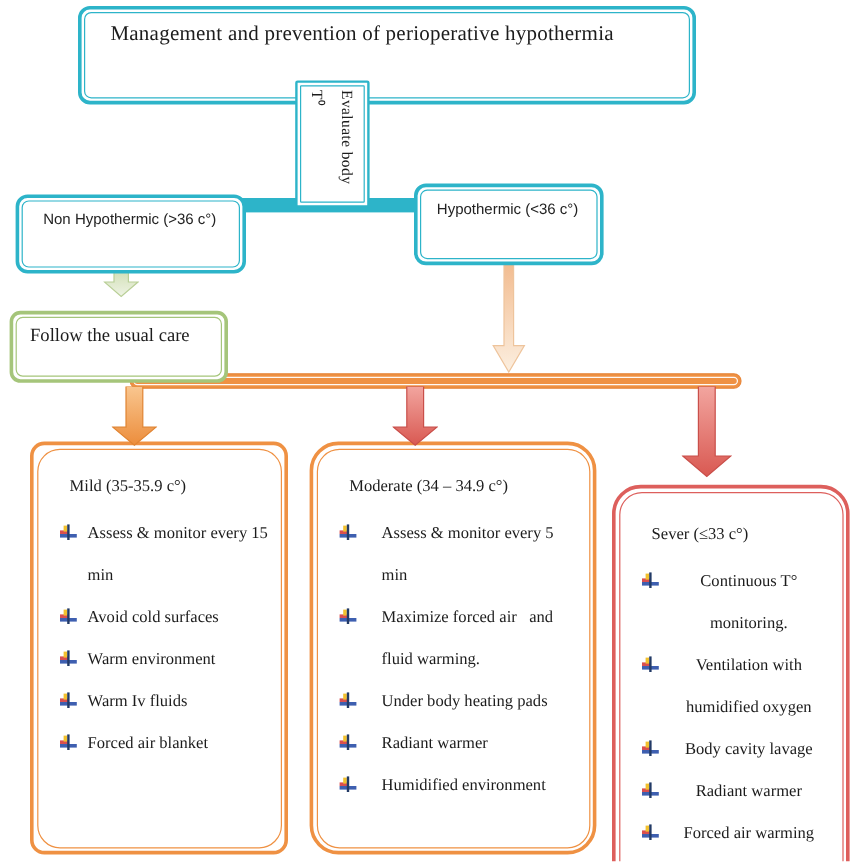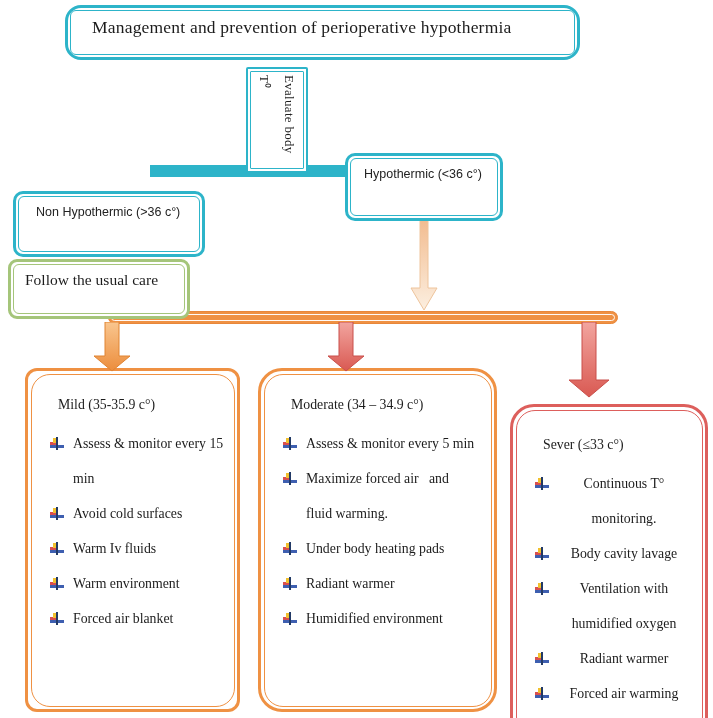--- a/index.html
+++ b/index.html
@@ -44,21 +44,21 @@
   .bar .stripe{position:absolute; inset:2px; border:1.3px solid rgba(255,255,255,.95); border-radius:4px;}
 
   .arrow{position:absolute;}
 
   .content{position:absolute; inset:7px; padding:12px 4px 0 15px; box-sizing:border-box;}
   .heading{font-size:13.8px; line-height:30px; padding-left:8px;}
   .items{margin-top:6px;}
   .item{display:flex; align-items:flex-start; gap:9px;}
   .item-text{font-size:13.8px; line-height:35px; white-space:pre-wrap;}
   .w-mild .item-text{width:152px;}
-  .w-mod .item-text{width:170px;}
+  .w-mod .item-text{width:170px;margin-left:12px;}
   .w-sev .item-text{width:132px;text-align:center;}
   .bullet{
     flex:0 0 14px; width:14px; height:13px; margin-top:11px;
     background-image:
       linear-gradient(#223a66,#223a66),
       linear-gradient(#f2c12e,#f2c12e),
       linear-gradient(#d94f4f,#d94f4f),
       linear-gradient(#3e5fb0,#3e5fb0);
     background-position:6px 0, 3px 1px, 0 5px, 0 8px;
     background-size:2px 13px, 3px 5px, 7px 3px, 14px 3px;
@@ -89,31 +89,31 @@
   <svg class="arrow" style="left:86px; top:227px;" width="30" height="21">
     <defs>
       <linearGradient id="gGreen" x1="0" y1="0" x2="0" y2="1">
         <stop offset="0" stop-color="#d4e1ba"></stop>
           <stop offset="1" stop-color="#eef3e4"></stop>
       </linearGradient>
     </defs>
     <polygon points="9,0 21,0 21,8 29,8 15,20 1,8 9,8" fill="url(#gGreen)" stroke="#b9cf97" stroke-width="1"></polygon>
   </svg>
 
-  <div class="node cyanbox" style="left:65px; top:5px; width:515px; height:55px;border-radius:16px;">
+  <div class="node cyanbox" style="left:65px; top:5px; width:515px; height:82px;">
     <div class="inner"></div>
     <div class="title-text">Management and prevention of perioperative hypothermia</div>
   </div>
 
   <div class="node squarebox" style="left:246px; top:67px; width:62px; height:106px;">
     <div class="inner"></div>
     <div class="vert-text">Evaluate body T⁰</div>
   </div>
 
-  <div class="node cyanbox" style="left:13px; top:162px; width:192px; height:66px;margin-top:29px;">
+  <div class="node cyanbox" style="left:13px; top:162px; width:192px; height:66px;">
     <div class="inner"></div>
     <div class="branch-label">Non Hypothermic (&gt;36 c°)</div>
   </div>
 
   <div class="node cyanbox" style="left:345px; top:153px; width:158px; height:68px;">
     <div class="inner"></div>
     <div class="branch-label" style="left:16px;">Hypothermic (&lt;36 c°)</div>
   </div>
 
   <div class="node greenbox" style="left:8px; top:259px; width:182px; height:60px;">
@@ -129,25 +129,25 @@
         <div class="item">
             <span class="bullet"></span>
             <span class="item-text">Assess &amp; monitor every 15 min</span>
           </div>
         <div class="item">
             <span class="bullet"></span>
             <span class="item-text">Avoid cold surfaces</span>
           </div>
         <div class="item">
             <span class="bullet"></span>
+            <span class="item-text">Warm environment</span>
+          </div>
+        <div class="item">
+            <span class="bullet"></span>
             <span class="item-text">Warm Iv fluids</span>
-          </div>
-        <div class="item">
-            <span class="bullet"></span>
-            <span class="item-text">Warm environment</span>
           </div>
         <div class="item">
             <span class="bullet"></span>
             <span class="item-text">Forced air blanket</span>
           </div>
       </div>
     </div>
   </div>
 
   <div class="node panel w-mod" style="left:258px; top:368px; width:239px; height:344px;">
@@ -183,25 +183,25 @@
     <div class="inner"></div>
     <div class="content" style="padding-top:16px;">
       <div class="heading">Sever (≤33 c°)</div>
       <div class="items">
         <div class="item">
             <span class="bullet"></span>
             <span class="item-text">Continuous T° monitoring.</span>
           </div>
         <div class="item">
             <span class="bullet"></span>
+            <span class="item-text">Ventilation with humidified oxygen</span>
+          </div>
+        <div class="item">
+            <span class="bullet"></span>
             <span class="item-text">Body cavity lavage</span>
-          </div>
-        <div class="item">
-            <span class="bullet"></span>
-            <span class="item-text">Ventilation with humidified oxygen</span>
           </div>
         <div class="item">
             <span class="bullet"></span>
             <span class="item-text">Radiant warmer</span>
           </div>
         <div class="item">
             <span class="bullet"></span>
             <span class="item-text">Forced air warming</span>
           </div>
       </div>

